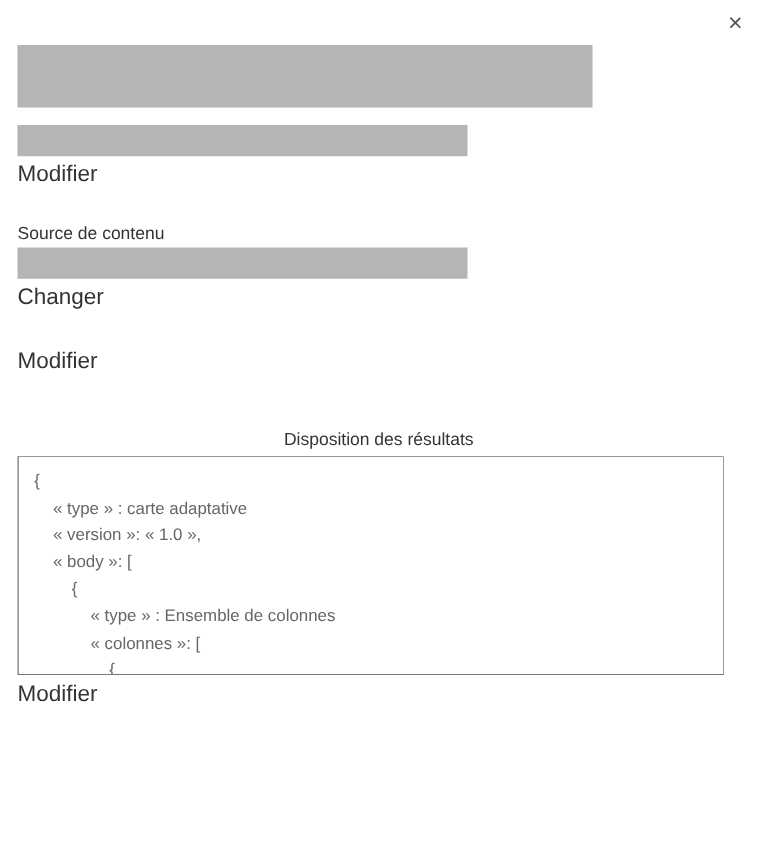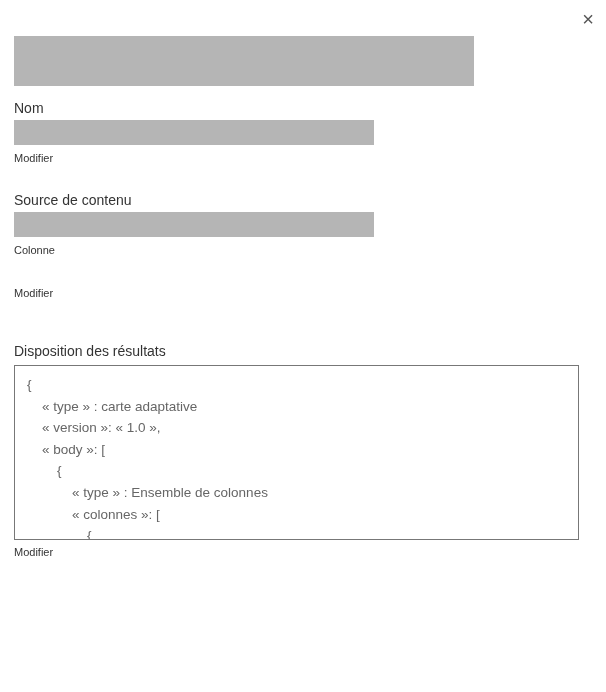--- a/index.html
+++ b/index.html
@@ -41,21 +41,21 @@
       margin-bottom: 4px;
       margin-top: 6px;
     }
     .input-placeholder {
       width: 360px;
       height: 25px;
       background: #b5b5b5;
       margin-bottom: 4px;
     }
     .link-action {
-      font-size: 11px;
+      font-size: 18px;
       color: #333;
       cursor: pointer;
       display: inline-block;
       text-align: center;
       margin-bottom: 20px;
     }
     .section-gap {
       margin-top: 8px;
     }
     .rules-section .link-action {
@@ -96,37 +96,36 @@
     }
   </style>
 </head>
 <body>
 
 <button class="close-btn">×</button>
 
 <div class="banner-placeholder"></div>
 
 <div>
-  <div class="label">Nom</div>
   <div class="input-placeholder"></div>
   <div class="link-action">Modifier</div>
 </div>
 
 <div class="section-gap">
   <div class="label">Source de contenu</div>
   <div class="input-placeholder"></div>
-  <div class="link-action">Colonne</div>
+  <div class="link-action">Changer</div>
 </div>
 
 <div class="section-gap rules-section">
   <div class="link-action">Modifier</div>
 </div>
 
 <div class="layout-section">
-  <div class="label" style="margin-bottom:6px;">Disposition des résultats</div>
+  <div class="label" style="margin-bottom:6px;text-align:center;">Disposition des résultats</div>
   <textarea class="code-box" readonly="" style="">{
     « type » : carte adaptative
     « version »: « 1.0 »,
     « body »: [
         {
             « type » : Ensemble de colonnes
             « colonnes »: [
                 {
                     « type » : « Colonne »,
                     </textarea>

